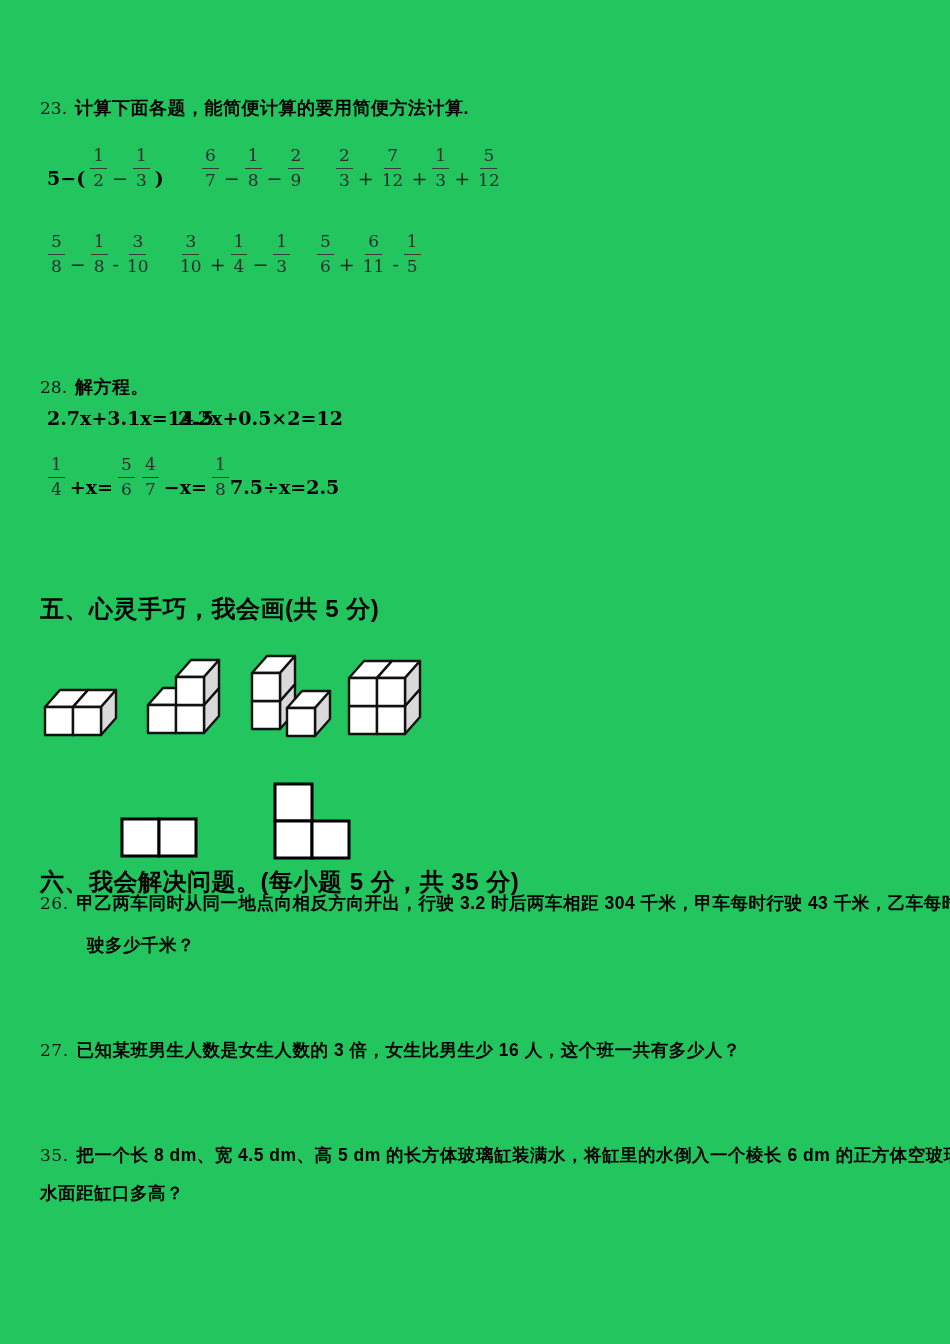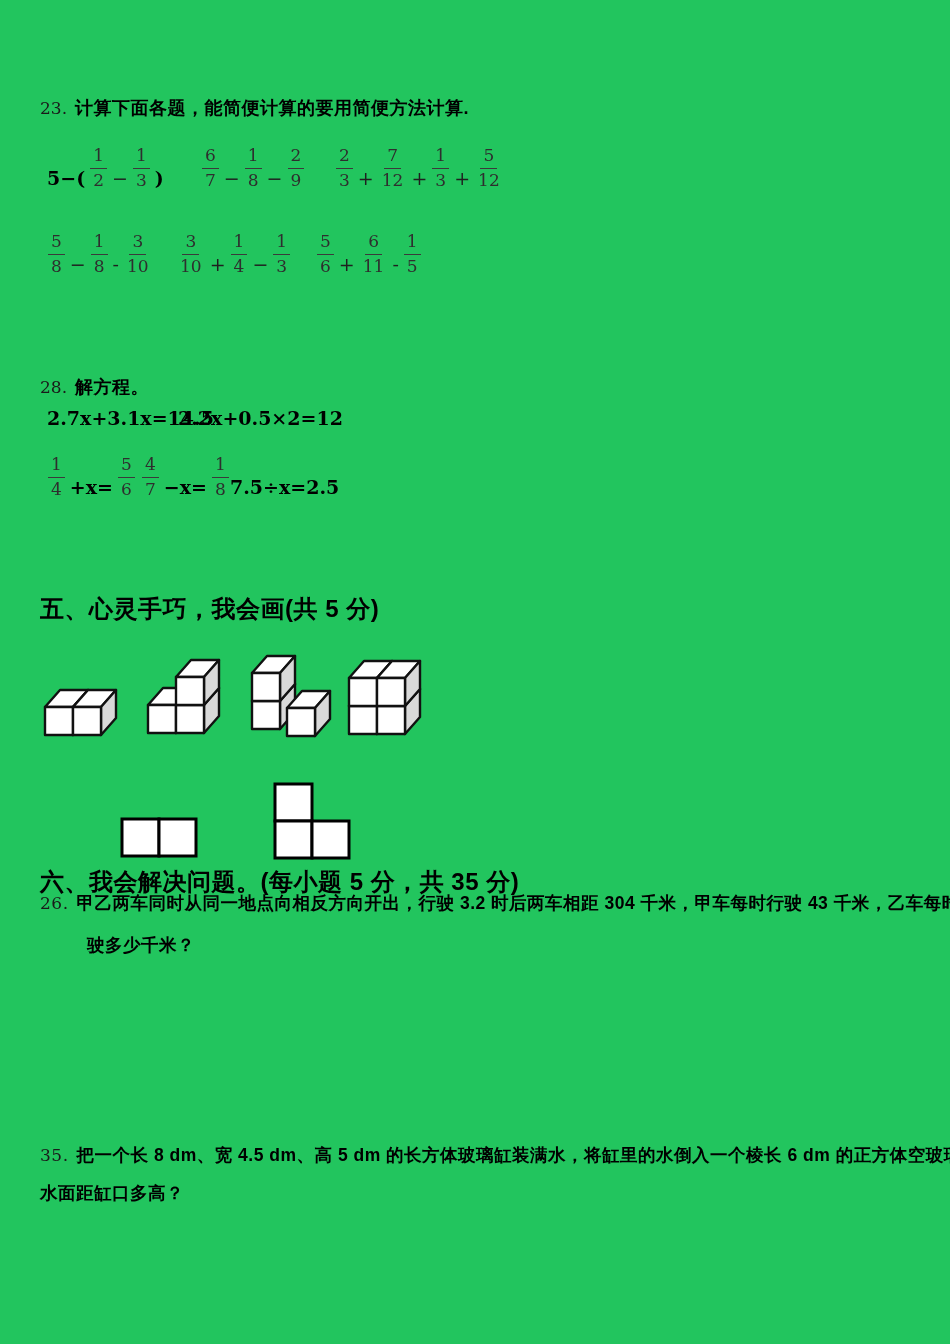--- a/index.html
+++ b/index.html
@@ -243,20 +243,23 @@
 
   <div class="abs sec-head" style="left:40px;top:866px;">六、我会解决问题。(每小题 5 分，共 35 分)</div>
 
   <div class="abs body-line" style="left:40px;top:891px;">
     <span class="qnum">26.</span><span class="ctext">甲乙两车同时从同一地点向相反方向开出，行驶 3.2 时后两车相距 304 千米，甲车每时行驶 43 千米，乙车每时行</span>
   </div>
   <div class="abs body-line" style="left:40px;top:933px;margin-left:47px;">
     <span class="ctext">驶多少千米？</span>
   </div>
 
+  <div class="abs body-line" style="left:40px;top:1038px;">
+    <span class="qnum">27.</span><span class="ctext">已知某班男生人数是女生人数的 3 倍，女生比男生少 16 人，这个班一共有多少人？</span>
+  </div>
 
   <div class="abs body-line" style="left:40px;top:1143px;">
     <span class="qnum">35.</span><span class="ctext">把一个长 8 dm、宽 4.5 dm、高 5 dm 的长方体玻璃缸装满水，将缸里的水倒入一个棱长 6 dm 的正方体空玻璃缸里，</span>
   </div>
   <div class="abs body-line" style="left:40px;top:1181px;">
     <span class="ctext">水面距缸口多高？</span>
   </div>
 
 </div>
 

